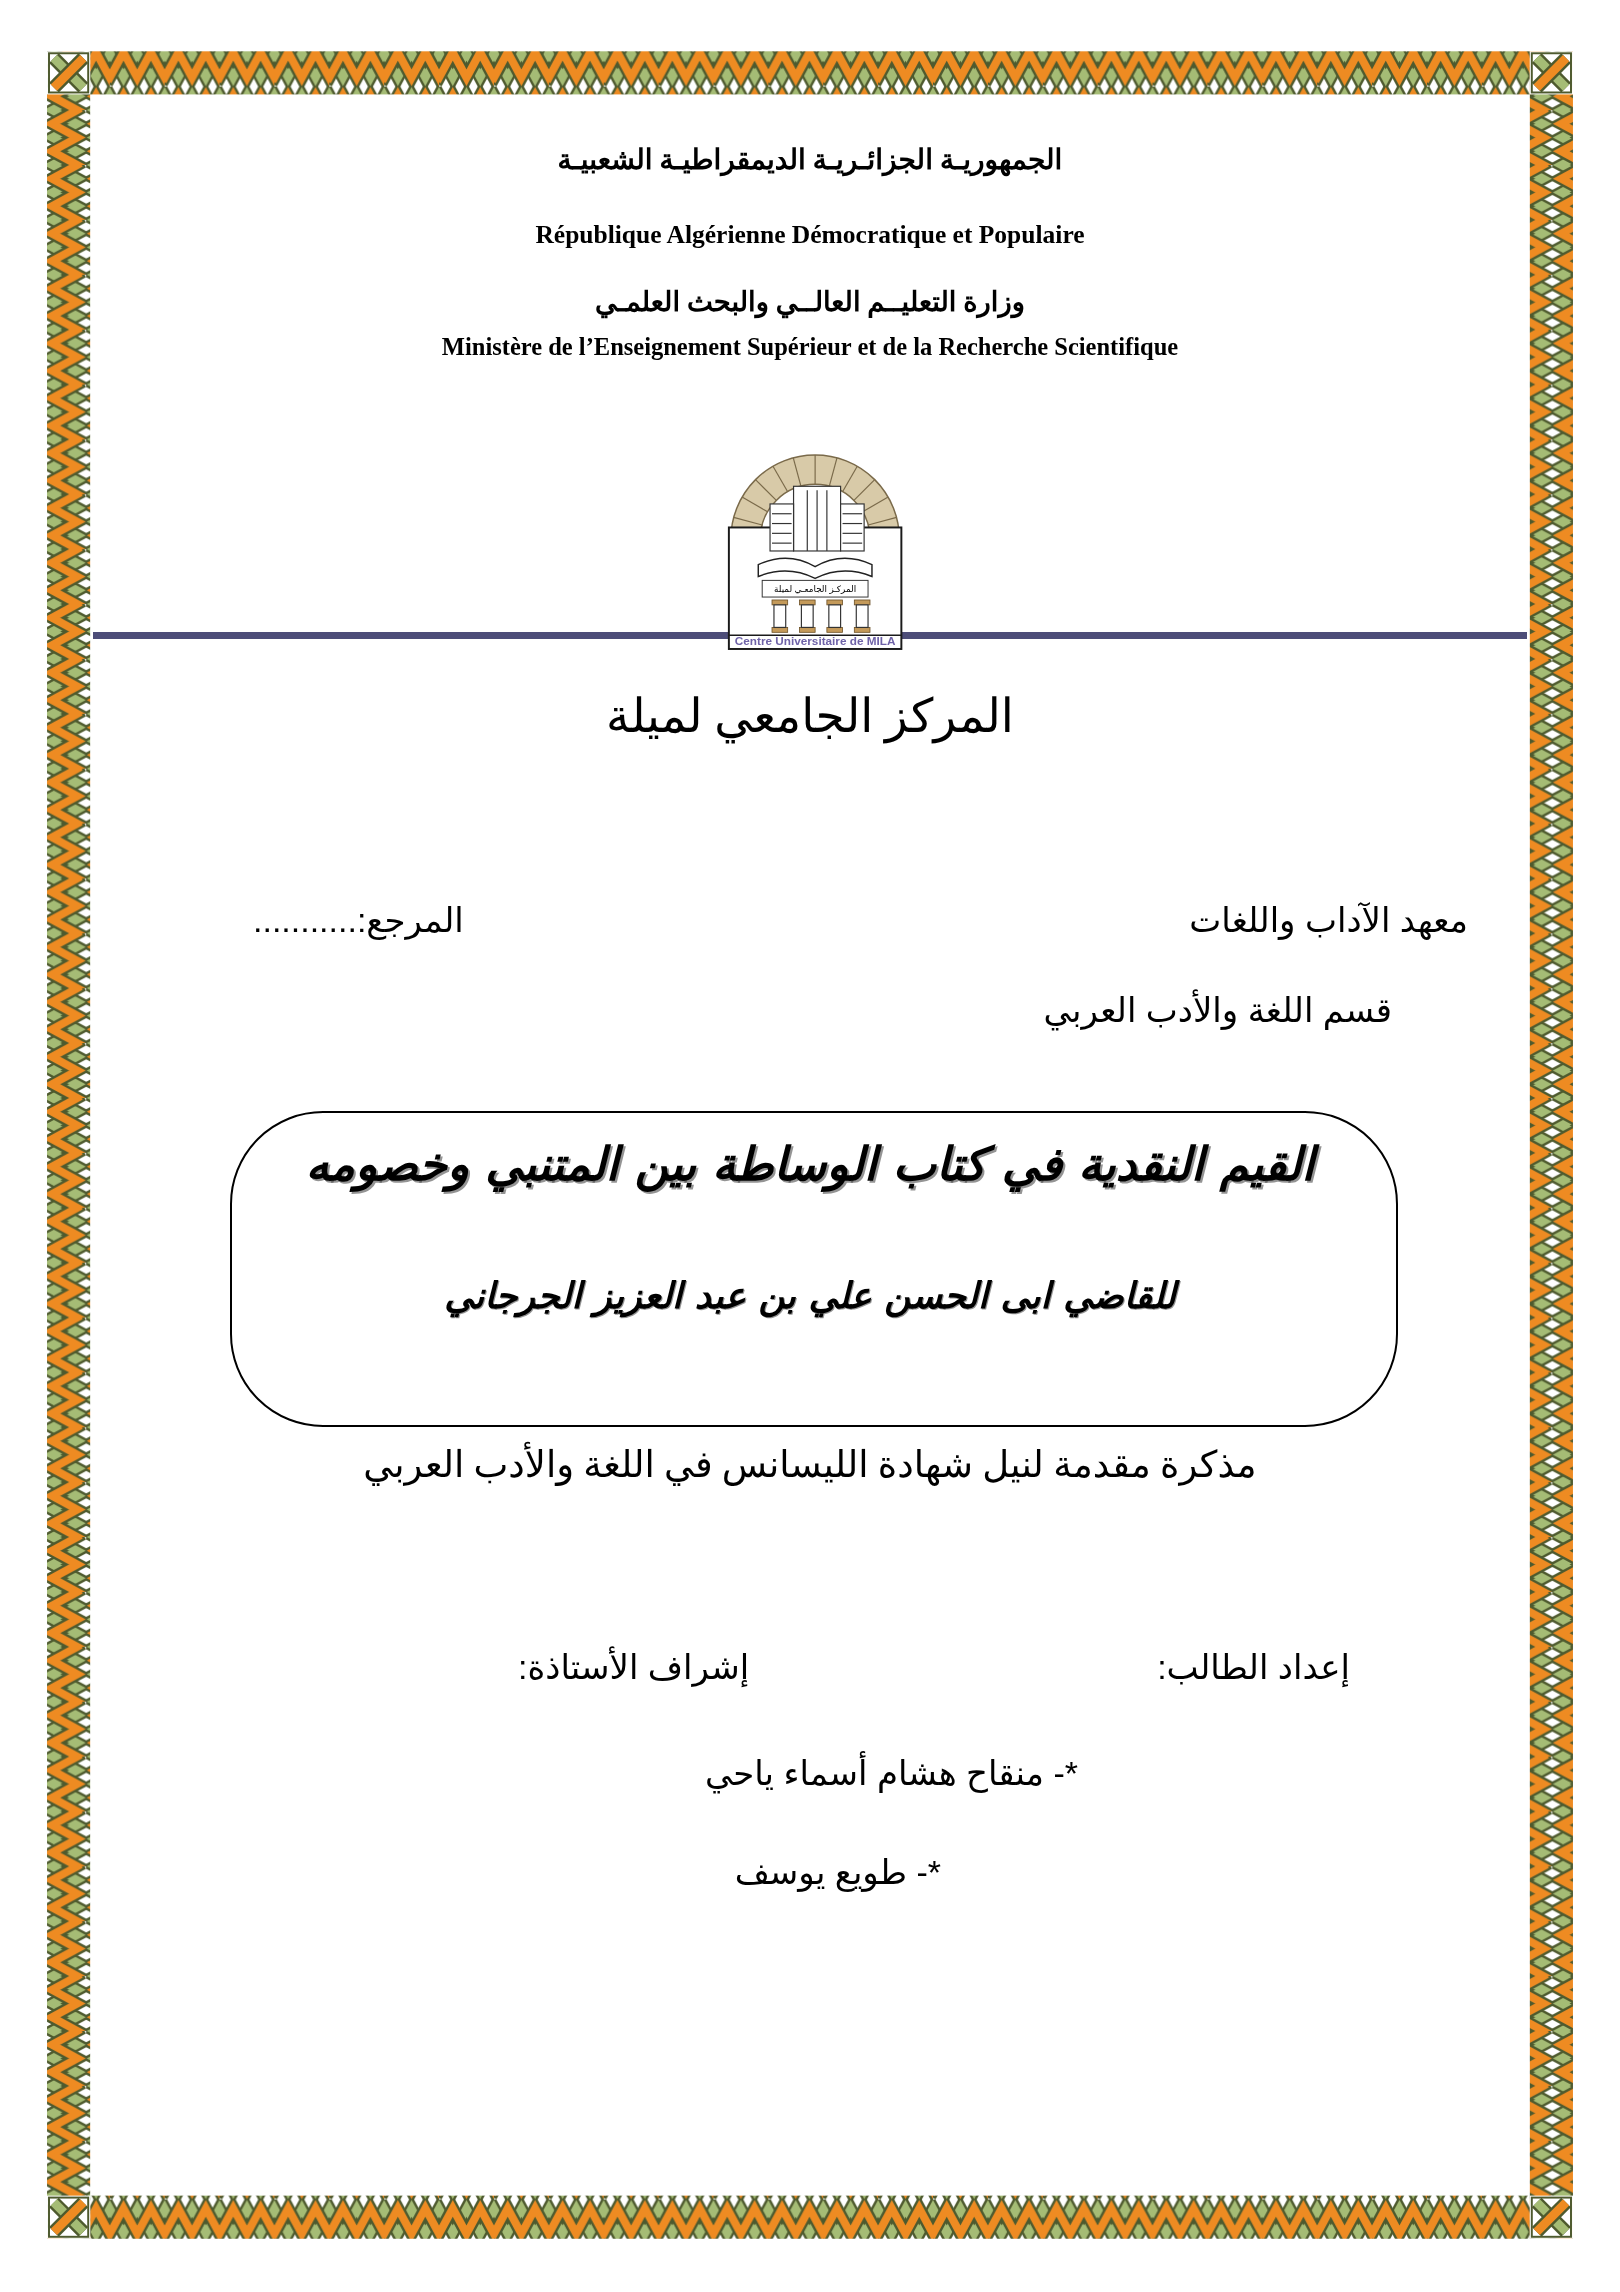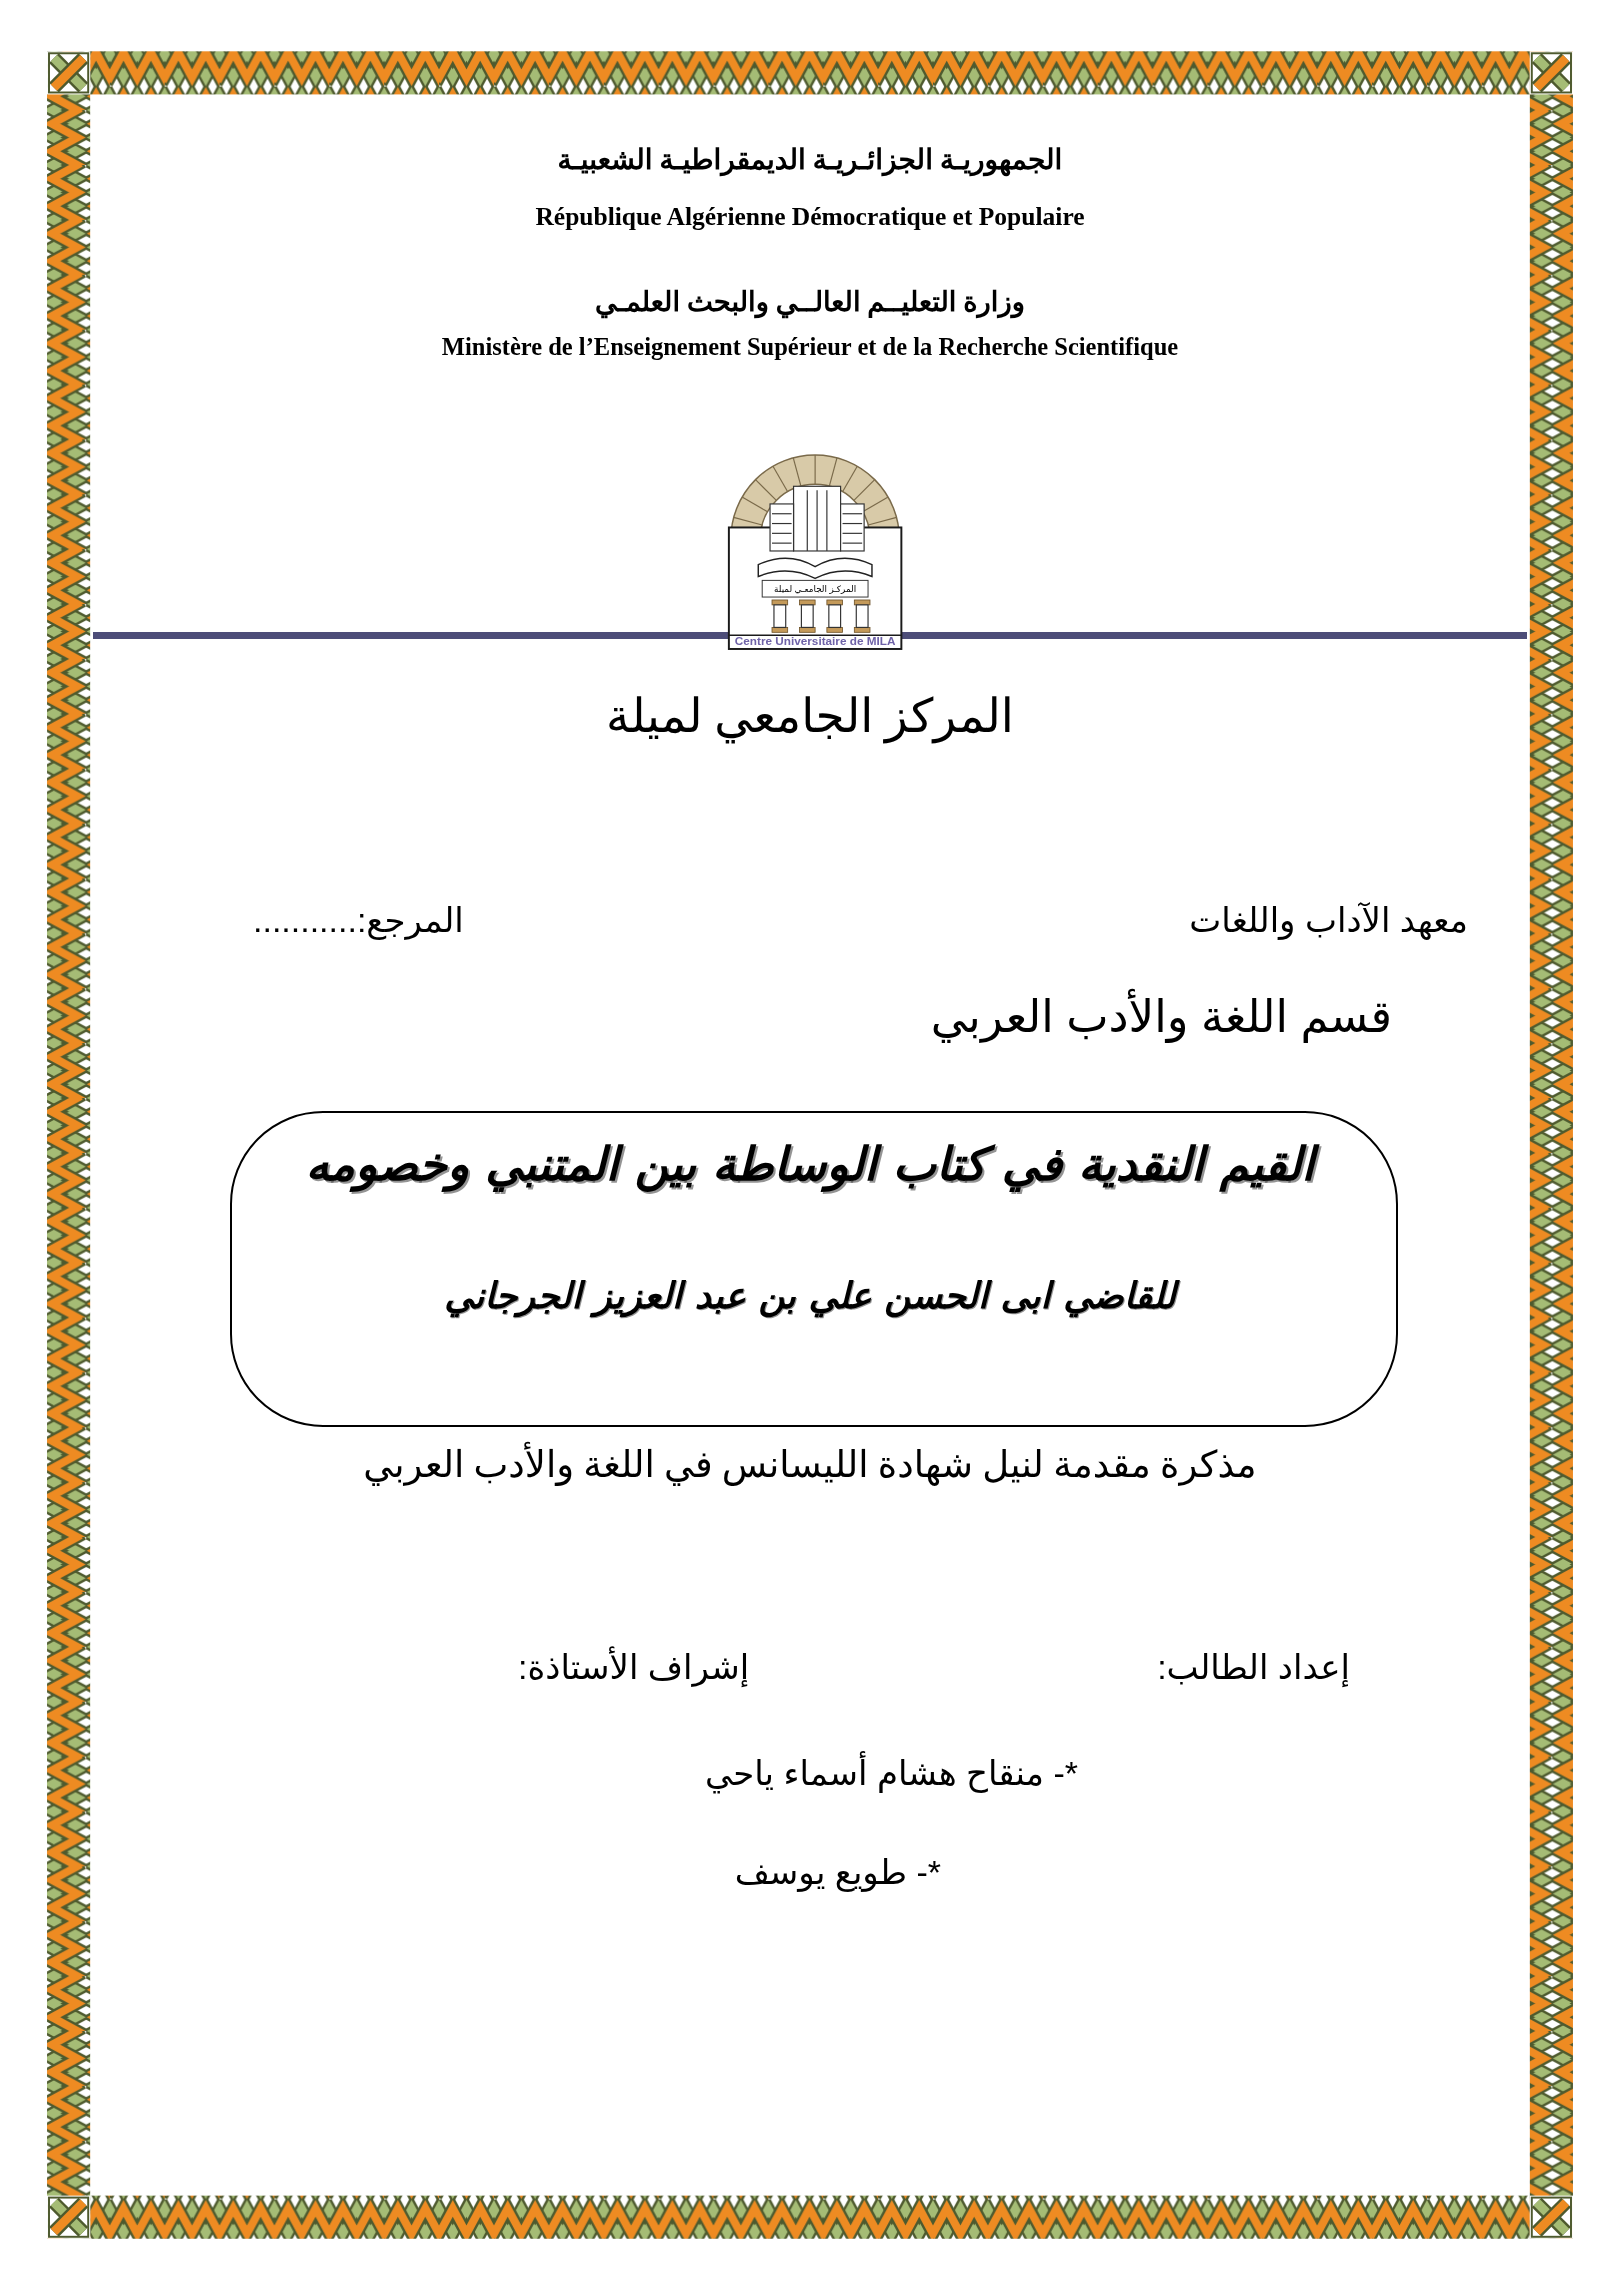--- a/index.html
+++ b/index.html
@@ -11,33 +11,33 @@
     overflow:hidden;
     font-family:"Liberation Sans","DejaVu Sans",sans-serif;
     color:#000;
   }
   .abs{position:absolute;}
   .ctr{left:0;right:0;text-align:center;font-family:Liberation Serif, serif;}
   .ar{direction:rtl;}
 
   
   .republic-ar{top:143px;font-size:28px;font-weight:bold;}
-  .republic-fr{top:202px;font-size:25.5px;font-weight:bold;}
+  .republic-fr{top:220px;font-size:25.5px;font-weight:bold;}
   .ministry-ar{top:286px;font-size:27.4px;font-weight:bold;}
   .ministry-fr{top:333px;font-size:24.5px;font-weight:bold;}
 
   
   .rule{top:632px;left:93px;width:1434px;height:6.9px;}
   .logo{top:441px;left:723px;}
 
   .university-name{top:688px;font-size:47px;text-align:center;}
 
   .institute{top:900px;right:152px;font-size:34px;}
   .reference{top:900px;left:253px;font-size:34px;direction:rtl;}
-  .department{top:990px;right:228px;font-size:45px;}
+  .department{top:990px;right:228px;font-size:34px;}
 
   .title-box{
     top:1111px;left:230px;width:1164px;height:312px;
     border:2.9px solid #000;border-radius:93px;
   }
   .title-line1{
     top:1137px;font-size:46px;
     font-family:"DejaVu Serif","Liberation Serif",serif;
     font-weight:bold;font-style:italic;
     text-shadow:2px 2px 0 rgba(60,60,60,.55);

